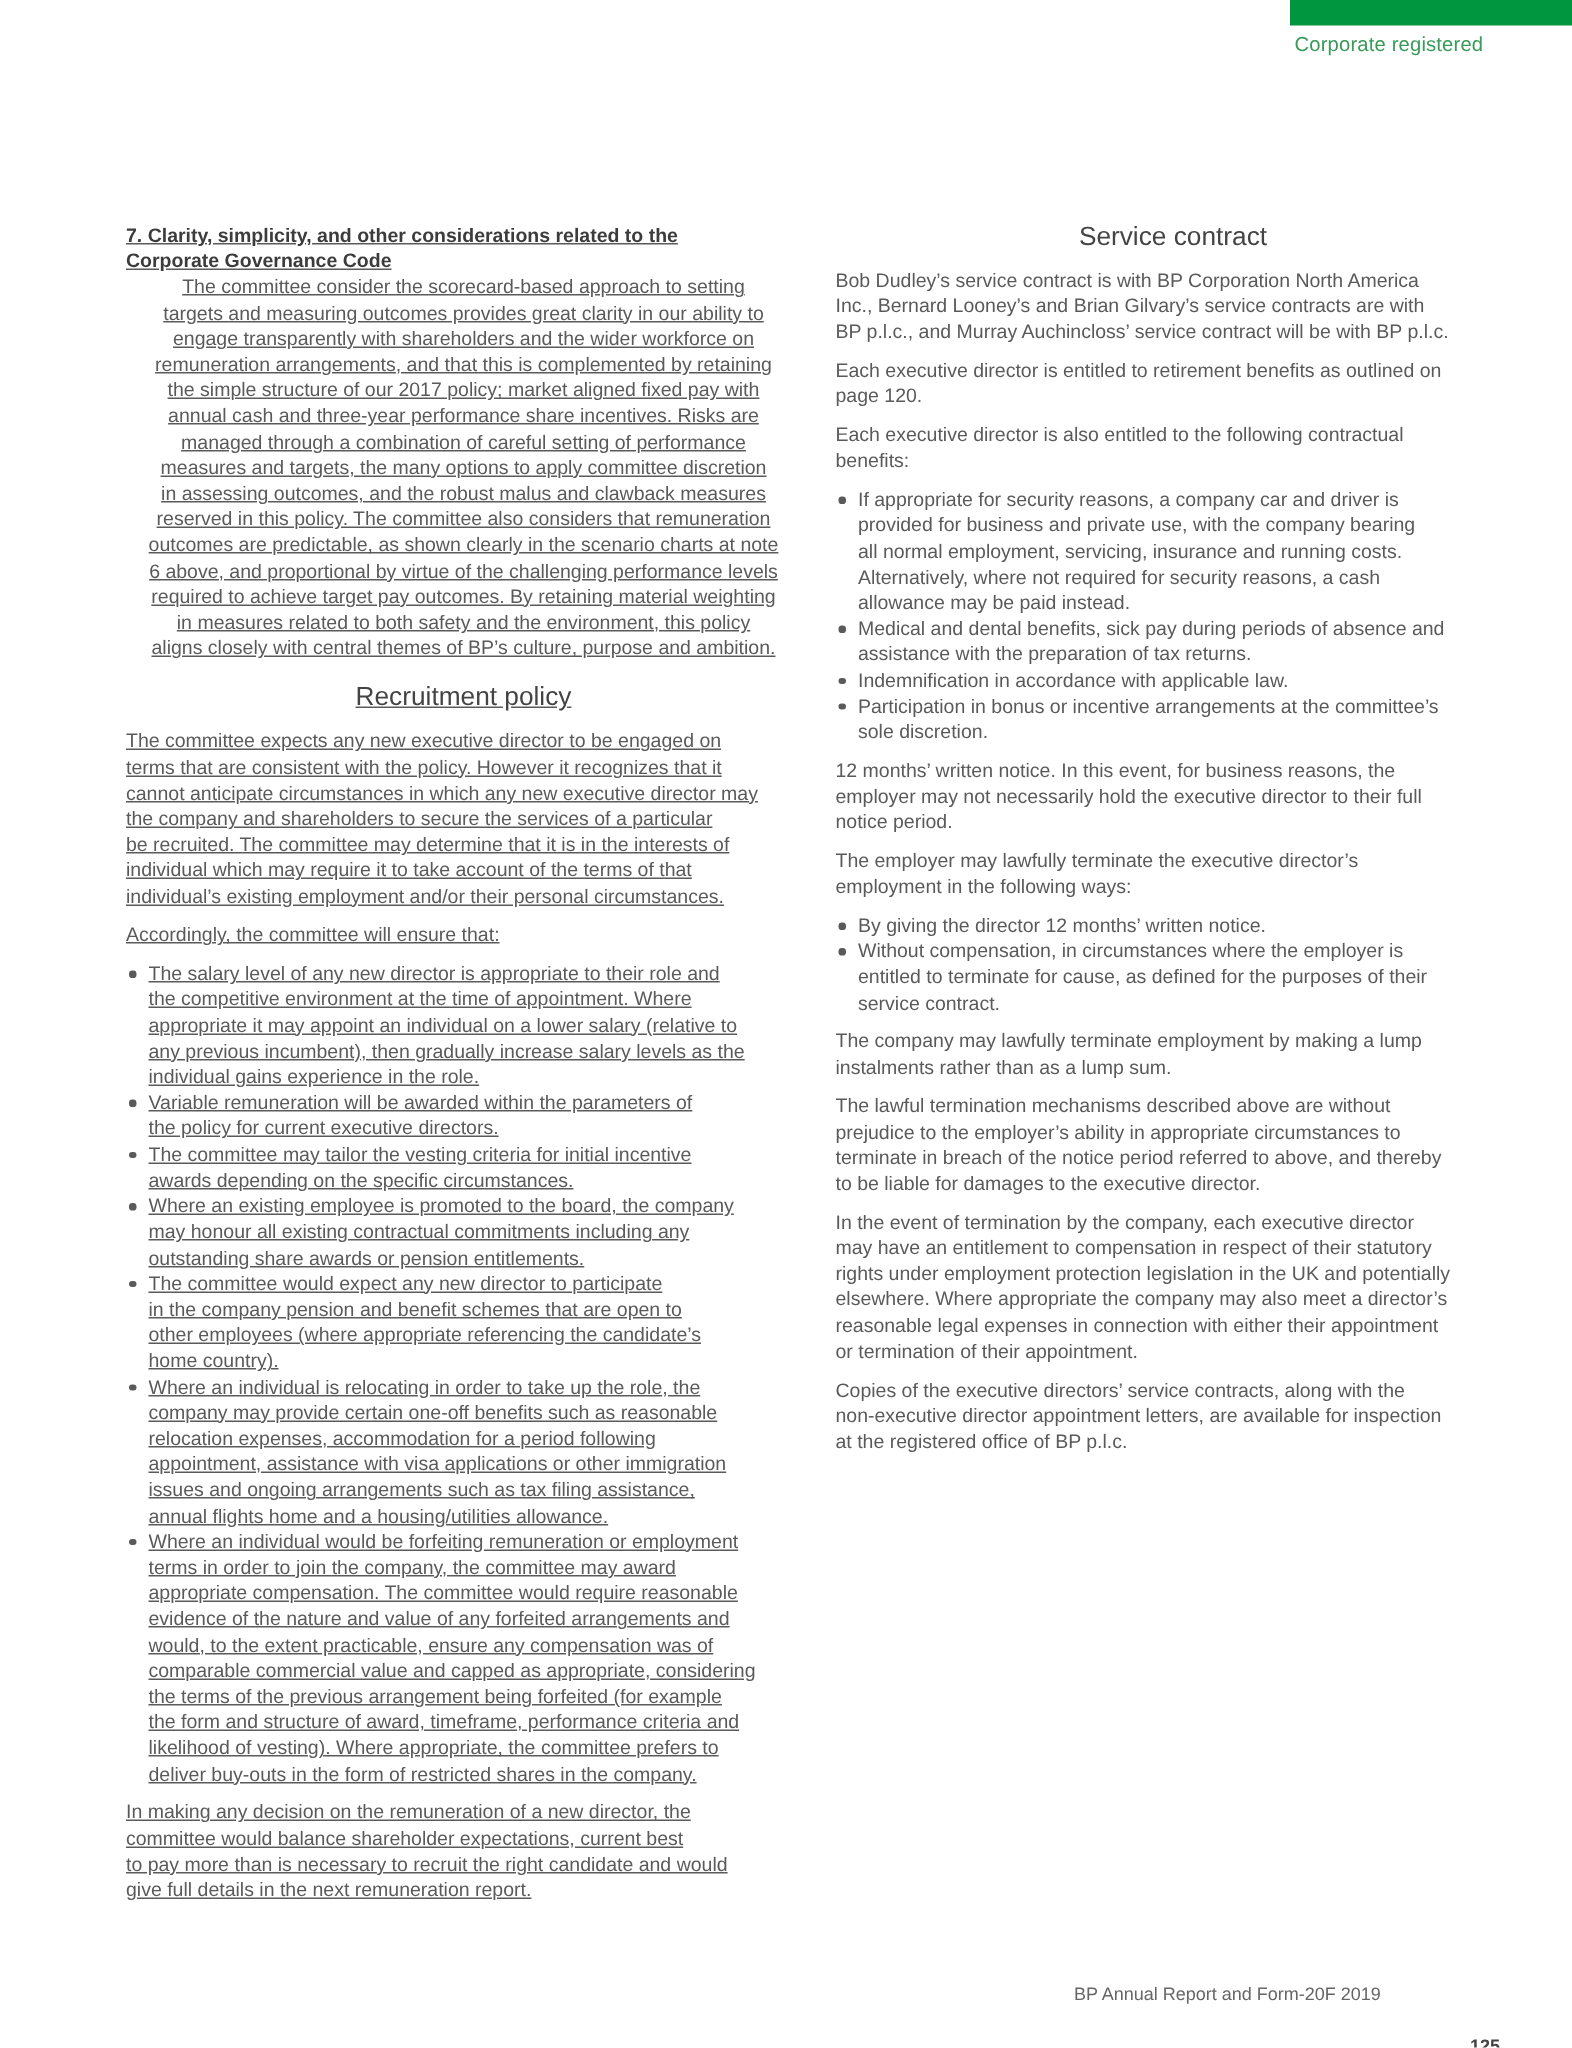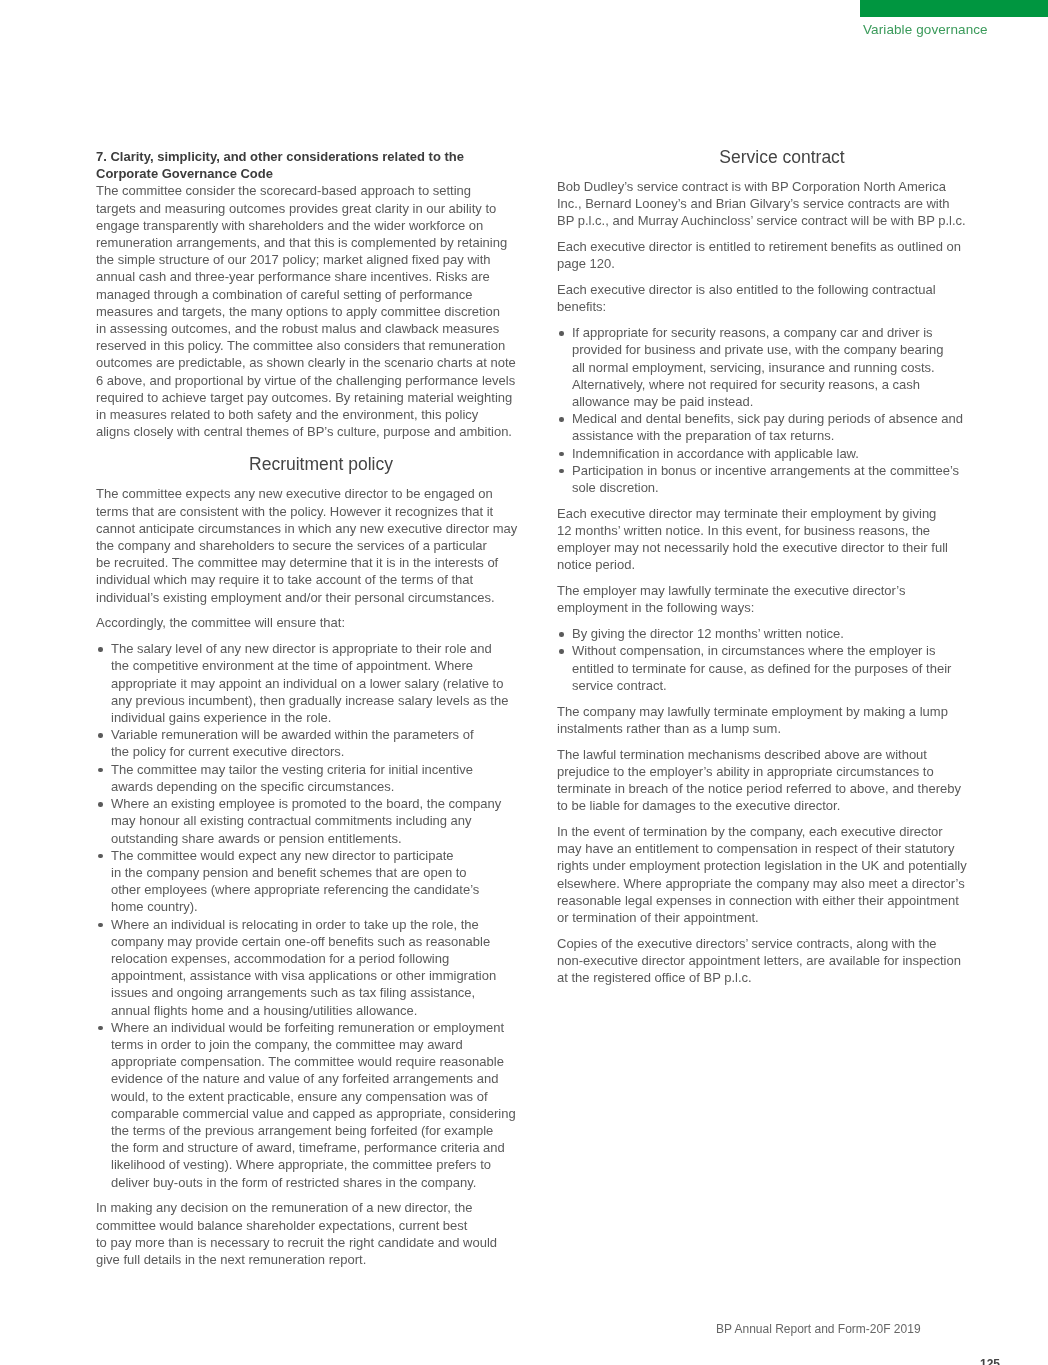--- a/index.html
+++ b/index.html
@@ -9,49 +9,49 @@
     }
     .green-bar {
       position: absolute; left: 860px; top: 0; width: 188px; height: 17px;
       background: #009640;
     }
     .section-label {
       position: absolute; left: 863px; top: 22px; font-size: 13.5px;
       color: #3a9a5a; letter-spacing: 0.1px;
     }
     .col { position: absolute; top: 148px; }
-    .col-left { left: 96px; width: 450px; }
+    .col-left { left: 84px; width: 450px; text-decoration: underline; }
     .col-right { left: 557px; width: 450px; }
     .para { font-size: 13px; line-height: 17.2px; margin: 0 0 8.6px 0; white-space: nowrap; }
     .para .ln { display: block; }
     .bold-head { font-weight: bold; color: #3c3c3c; font-size: 13px; line-height: 17.2px; white-space: nowrap; }
     .bold-head .ln { display: block; }
     .h2 { font-size: 17.5px; color: #444444; margin: 0 0 10px 0; line-height: 22px; font-weight: normal; text-align: center; }
     ul.bul { list-style: none; margin: 0 0 8.6px 0; padding: 0; }
     ul.bul li { position: relative; padding-left: 15px; font-size: 13px; line-height: 17.2px; white-space: nowrap; }
     ul.bul li .ln { display: block; }
     ul.bul li::before {
       content: ""; position: absolute; left: 2px; top: 7px; width: 4.5px; height: 4.5px;
       border-radius: 50%; background: #5a5a5a;
     }
     .footer-title { position: absolute; left: 716px; top: 1322px; font-size: 12px; color: #666; }
     .footer-page { position: absolute; left: 980px; top: 1322px; font-size: 12px; color: #444; font-weight: bold; margin-top: 35px; }
   </style>
 </head>
 <body>
 
 <div class="green-bar"></div>
-<div class="section-label">Variable governance</div>
+<div class="section-label">Corporate registered</div>
 
 <div class="col col-left">
   <div class="bold-head">
       <span class="ln">7. Clarity, simplicity, and other considerations related to the</span>
       <span class="ln">Corporate Governance Code</span>
     </div>
-  <div class="para" style="margin-bottom:13px;">
+  <div class="para" style="margin-bottom:13px;text-align:center;">
       <span class="ln">The committee consider the scorecard-based approach to setting</span>
       <span class="ln">targets and measuring outcomes provides great clarity in our ability to</span>
       <span class="ln">engage transparently with shareholders and the wider workforce on</span>
       <span class="ln">remuneration arrangements, and that this is complemented by retaining</span>
       <span class="ln">the simple structure of our 2017 policy; market aligned fixed pay with</span>
       <span class="ln">annual cash and three-year performance share incentives. Risks are</span>
       <span class="ln">managed through a combination of careful setting of performance</span>
       <span class="ln">measures and targets, the many options to apply committee discretion</span>
       <span class="ln">in assessing outcomes, and the robust malus and clawback measures</span>
       <span class="ln">reserved in this policy. The committee also considers that remuneration</span>
@@ -160,21 +160,20 @@
       </li>
       <li>
         <span class="ln">Indemnification in accordance with applicable law.</span>
       </li>
       <li>
         <span class="ln">Participation in bonus or incentive arrangements at the committee’s</span>
         <span class="ln">sole discretion.</span>
       </li>
     </ul>
   <div class="para">
-      <span class="ln">Each executive director may terminate their employment by giving</span>
       <span class="ln">12 months’ written notice. In this event, for business reasons, the</span>
       <span class="ln">employer may not necessarily hold the executive director to their full</span>
       <span class="ln">notice period.</span>
     </div>
   <div class="para">
       <span class="ln">The employer may lawfully terminate the executive director’s</span>
       <span class="ln">employment in the following ways:</span>
     </div>
   <ul class="bul">
       <li>

